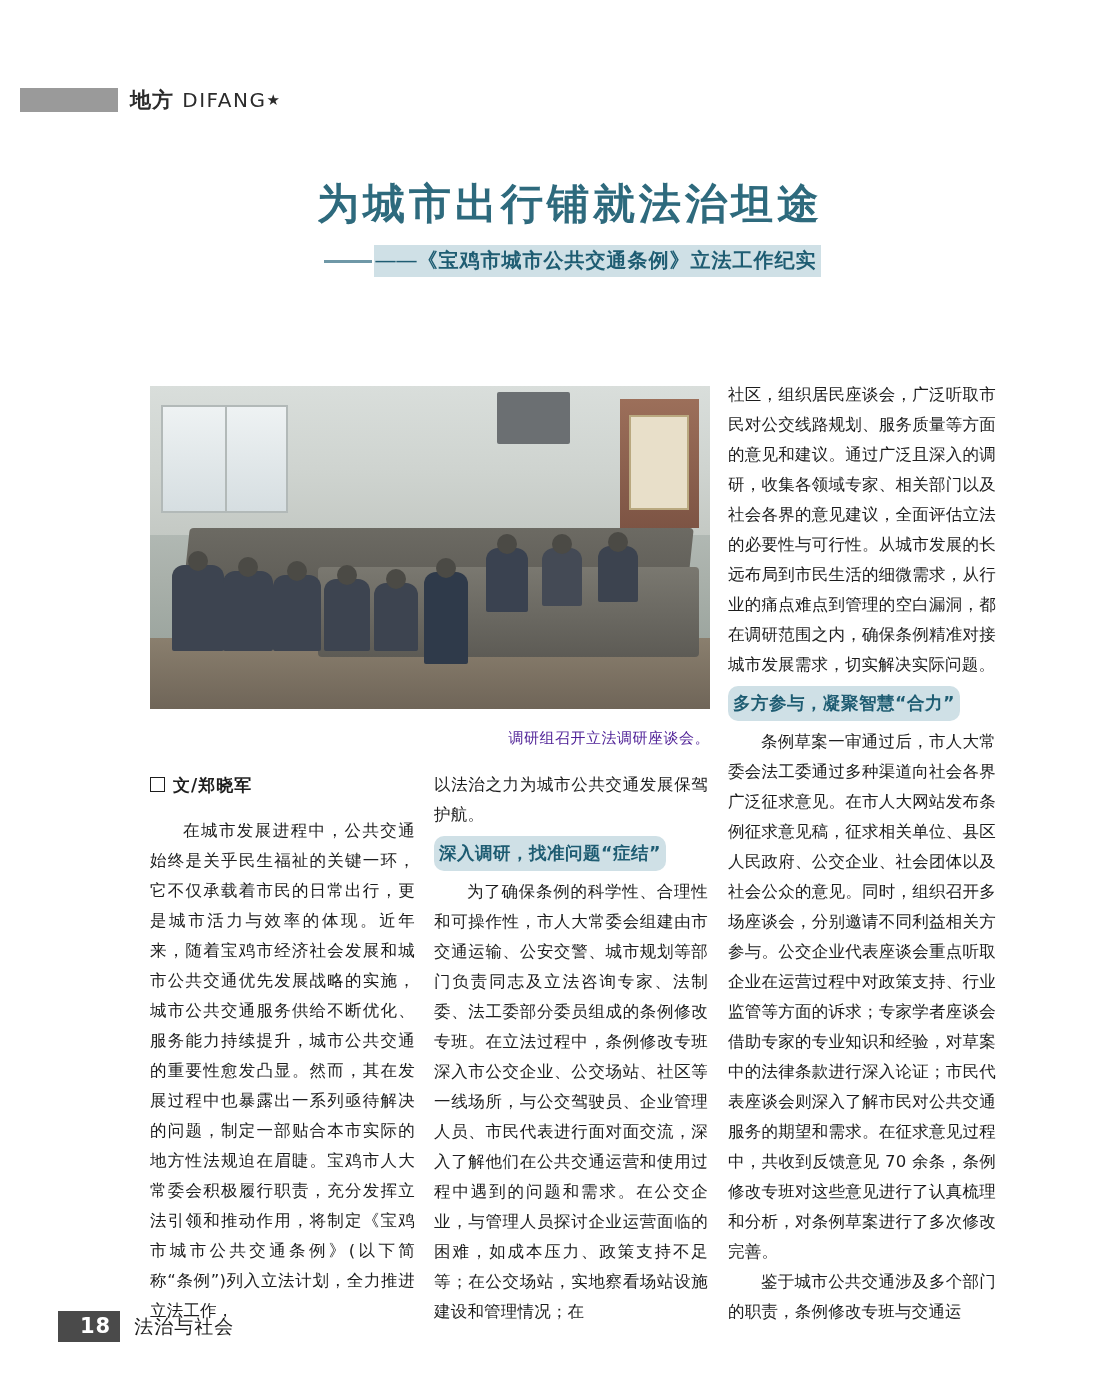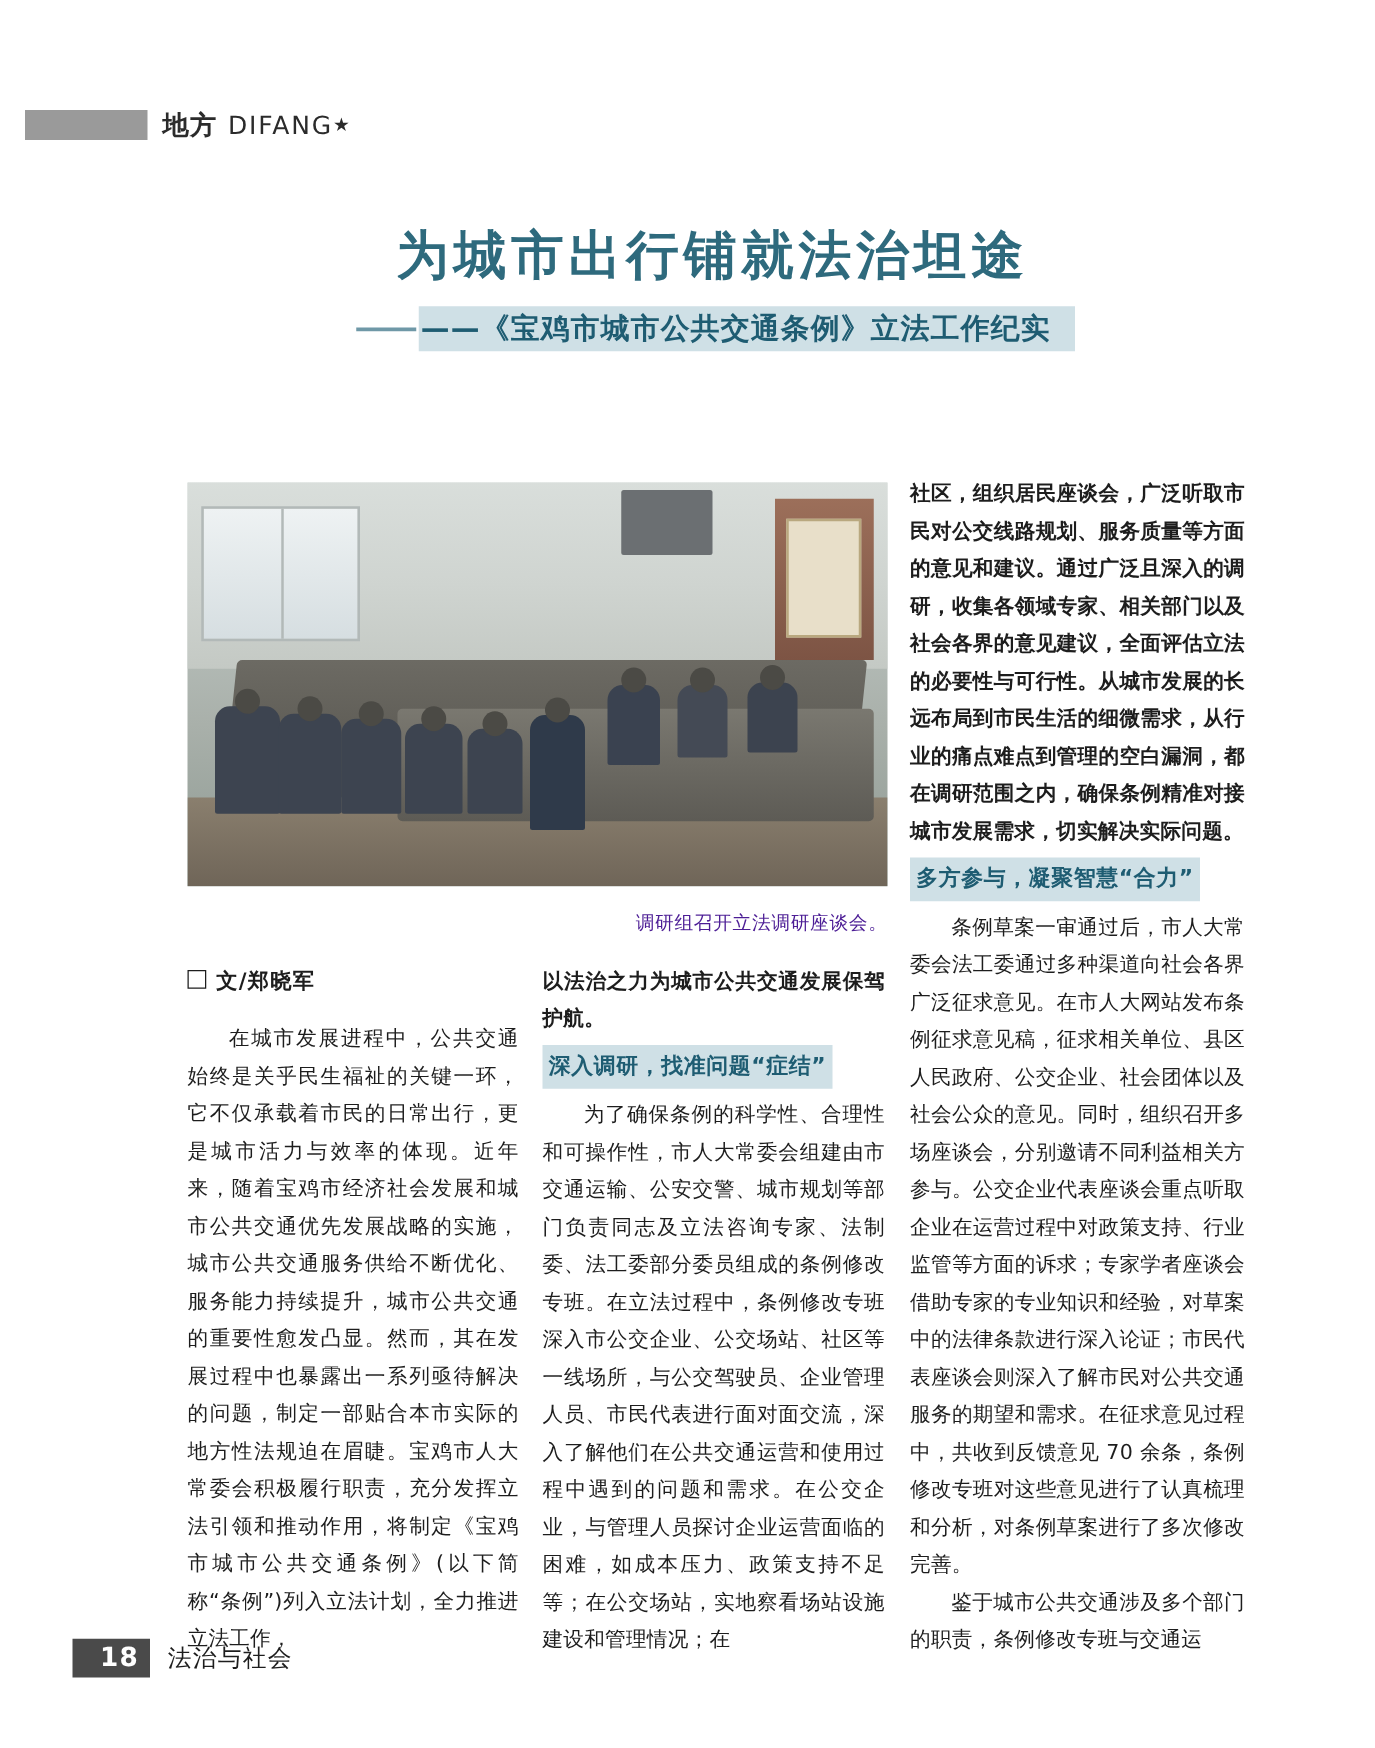--- a/index.html
+++ b/index.html
@@ -82,27 +82,28 @@
   .subtitle-rule {
     display: inline-block;
     width: 48px;
     height: 3px;
     background: #6f98a7;
     margin-right: 2px;
     position: relative;
     top: 1px;
   }
   .subtitle {
-    font-size: 23px;
+    font-size: 20px;
     font-weight: bold;
     color: #1e5c72;
     background: #cfe0e6;
     letter-spacing: 1px;
-    padding: 2px 19px 3px 2px;
+    padding: 2px 4px 3px 2px;
     white-space: nowrap;
+    font-family: Liberation Serif, serif;
   }
 
   
   .photo-wrap {
     position: absolute;
     left: 150px;
     top: 386px;
     width: 560px;
   }
   .photo {
@@ -177,21 +178,21 @@
     font-size: 16.5px;
     line-height: 30px;
     text-align: justify;
     color: #1d1d1d;
     letter-spacing: 0.2px;
   }
   .col p {
     margin: 0;
     text-indent: 2em;
   }
-  .col p.noindent { text-indent: 0; font-weight: bold; }
+  .col p.noindent { text-indent: 0; }
 
   #col1 { left: 150px; top: 770px; width: 265px; }
   #col2 { left: 434px; top: 770px; width: 274px; }
   #col3 { left: 728px; top: 380px; width: 268px; }
 
   .byline {
     font-size: 17px;
     font-weight: bold;
     margin-bottom: 16px;
     letter-spacing: 1px;
@@ -207,20 +208,21 @@
 
   .subhead {
     display: inline-block;
     background: #cfe0e6;
     color: #1e5c72;
     font-weight: bold;
     font-size: 17.5px;
     letter-spacing: 0.5px;
     padding: 2px 5px 3px 5px;
     margin: 6px 0 6px 0;
+    border-radius: 10px;
   }
 
   
   .footer {
     position: absolute;
     left: 58px;
     bottom: 56px;
     display: flex;
     align-items: center;
   }

